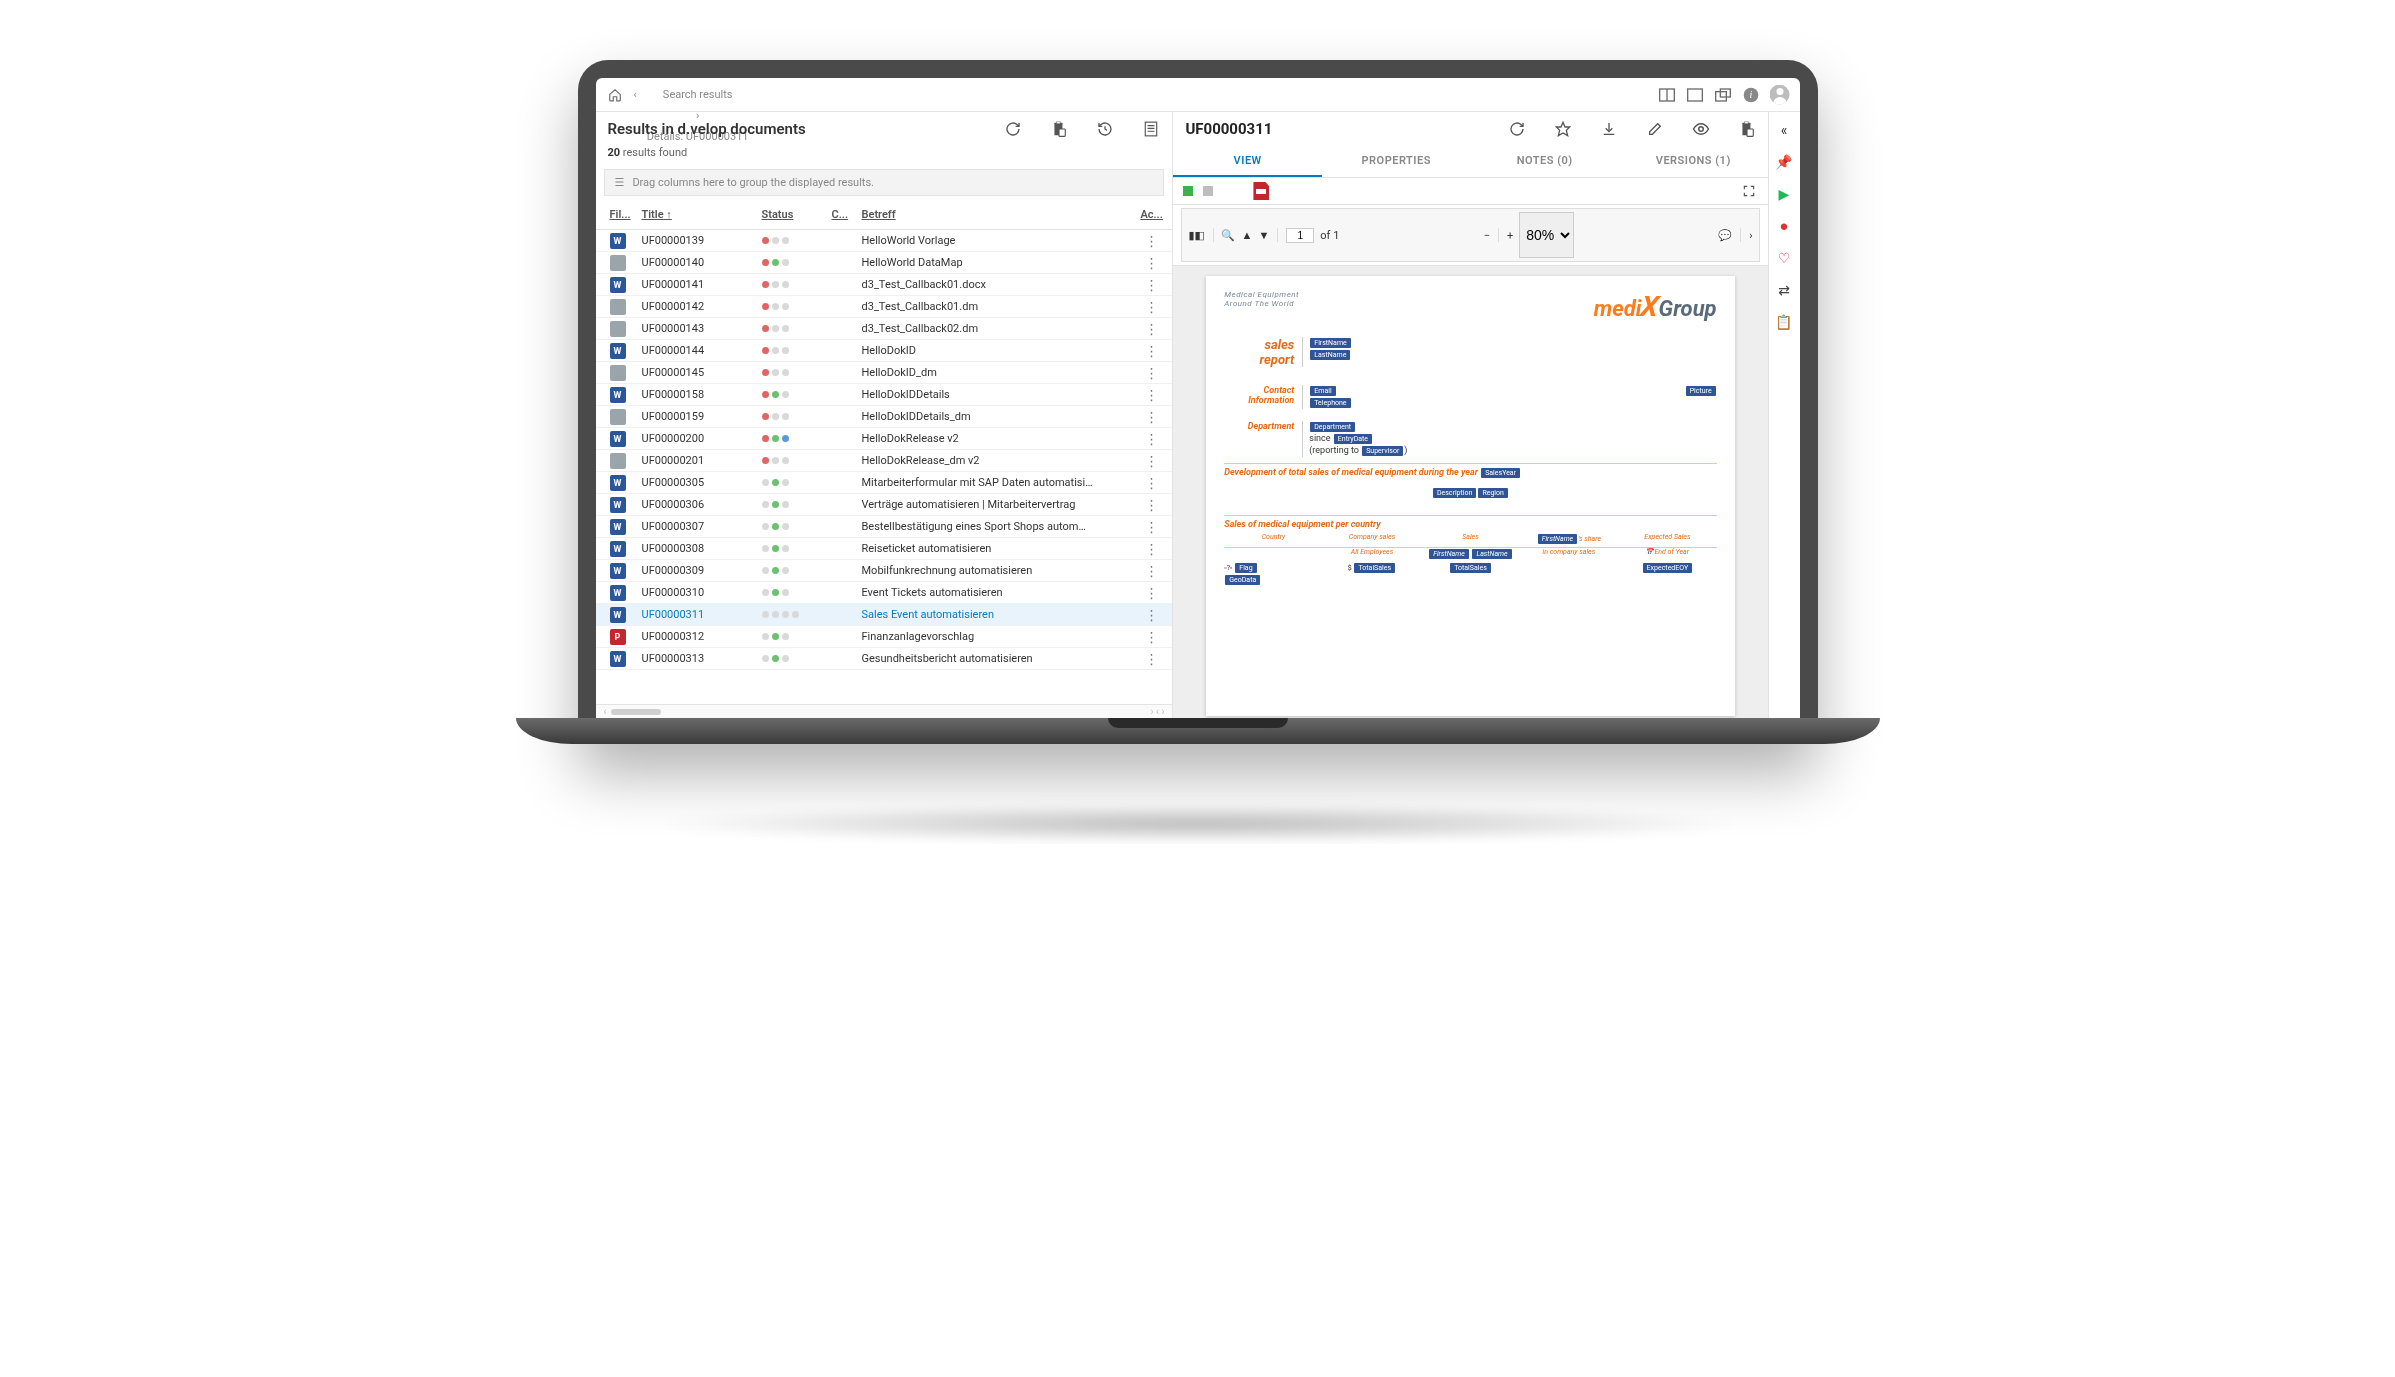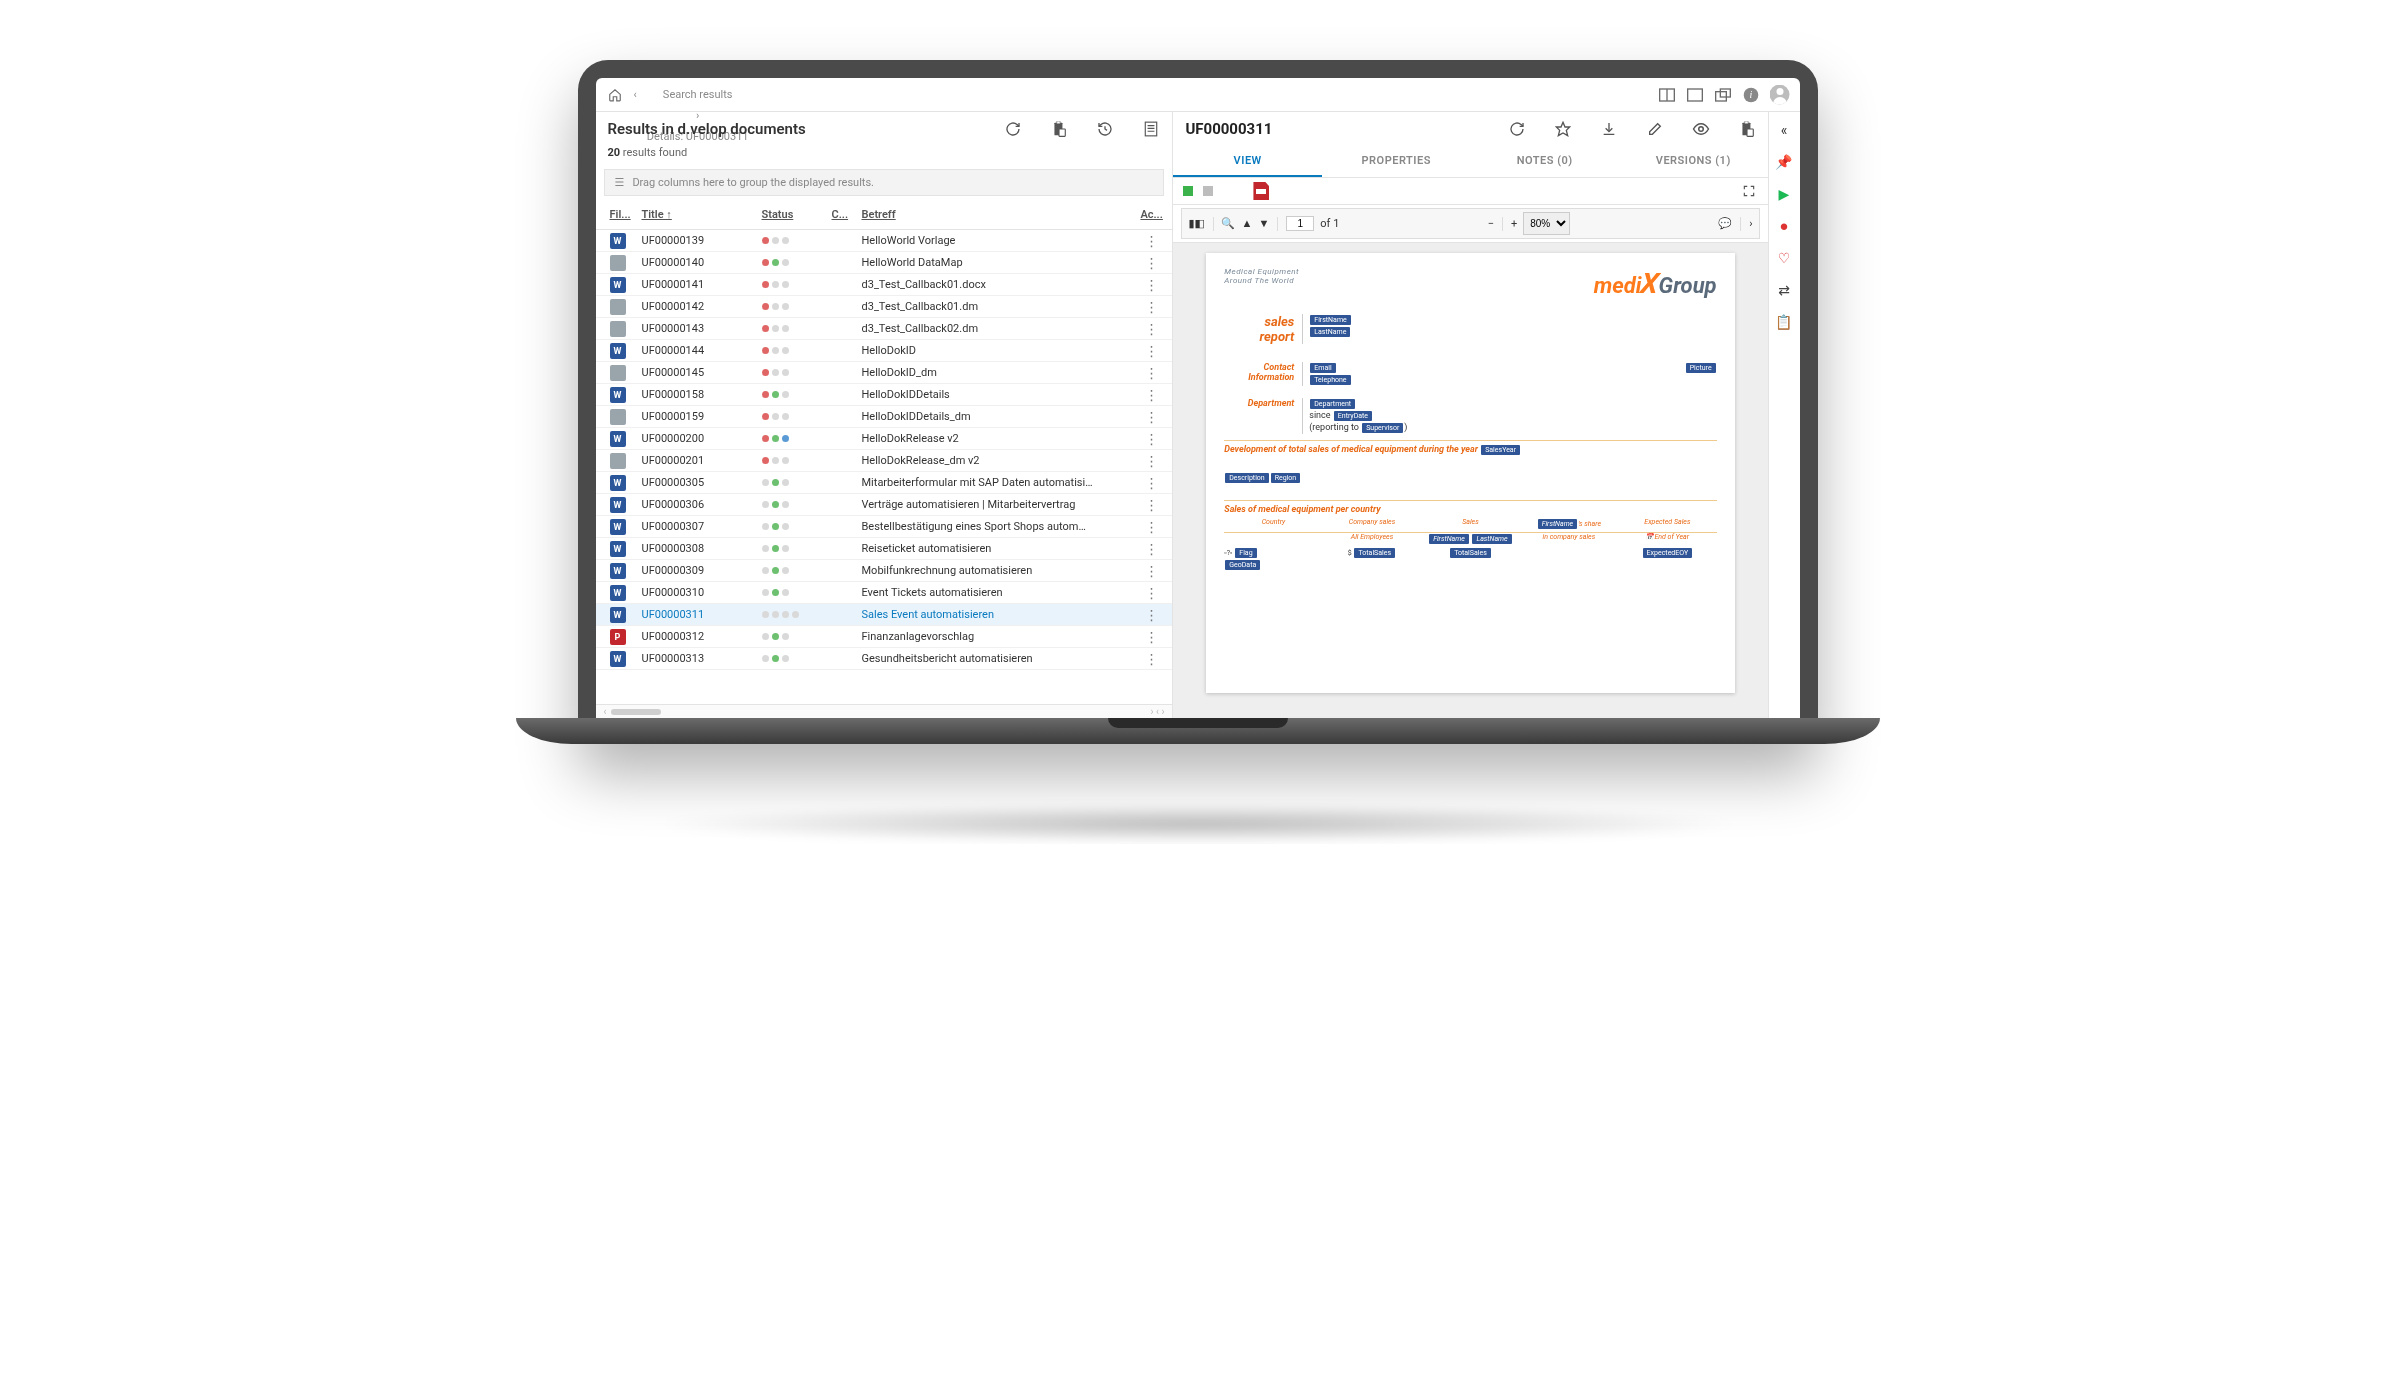--- a/index.html
+++ b/index.html
@@ -52,21 +52,21 @@
 .tabs { display:flex; border-bottom:1px solid #e3e3e3; font-size:11px; font-weight:600; color:#888; letter-spacing:.5px;}
 .tab { flex:1; text-align:center; padding:8px 4px; cursor:pointer; }
 .tab.active { color:#0a7abf; border-bottom:2px solid #0a7abf; }
 .pdfbar { display:flex; align-items:center; gap:10px; padding:4px 10px; border-bottom:1px solid #e3e3e3; font-size:11px;}
 .pdfbar .sq{width:10px;height:10px;} .sq.g{background:#3bb24a;} .sq.gy{background:#bdbdbd;}
 .pdfred{ width:16px;height:18px; background:#c1272d; clip-path: polygon(0 0,75% 0,100% 25%,100% 100%,0 100%); position:relative;}
 .pdfred::after{content:"";position:absolute;left:3px;right:3px;top:7px;height:5px;background:#fff;}
 .pdfctrl { display:flex; align-items:center; gap:6px; border:1px solid #ddd; padding:3px 6px; background:#f7f7f7; width:100%;}
 .pdfctrl .sep{width:1px;height:14px;background:#ddd;margin:0 2px;}
 .pdfctrl input{width:28px;font-size:10px;text-align:center;border:1px solid #ccc;padding:1px;}
-.pdfctrl select{font-size:10px;border:1px solid #ccc;padding:4px 2px;}
+.pdfctrl select{font-size:14px;border:1px solid #ccc;padding:13px 2px;}
 .preview-wrap{ flex:1; overflow:auto; background:#eee; padding:10px 16px; position:relative;}
 .page { width: 94%; margin: 0 auto 12px; background:#fff; min-height: 440px; box-shadow: 0 1px 4px rgba(0,0,0,.2); padding: 14px 18px; position:relative; font-size:9px;}
 .page .hdr{ display:flex; justify-content:space-between; }
 .page .tag{ color:#7a8a99; font-size:8px; letter-spacing:.5px; font-style:italic;}
 .logo{ font-style:italic; font-weight:700; font-size:22px; }
 .logo .m{color:#ff7a1a;} .logo .g{color:#5b6a7a;}
 .logo .x{color:#ff7a1a; font-size:28px; display:inline-block; transform:skewX(-8deg);}
 .orange{ color:#e86a17; font-style:italic; font-weight:700; }
 .fieldchip{ display:inline-block; background:#2f5597; color:#fff; font-size:7px; padding:1px 4px; border-radius:1px; margin:1px;}
 .sectline{ border-bottom:1px solid #f0c98c; margin:6px 0 3px;}
@@ -609,21 +609,21 @@
                 <div class="orange">Department</div>
               </div>
               <div style="border-left:1px solid #ccc;padding-left:6px;">
                 <span class="fieldchip">Department</span><br>
                 <span>since</span> <span class="fieldchip">EntryDate</span><br>
                 <span>(reporting to </span><span class="fieldchip">Supervisor</span><span>)</span>
               </div>
             </div>
             <div class="sectline"></div>
             <div><span class="orange">Development of total sales of medical equipment during the year</span> <span class="fieldchip">SalesYear</span></div>
-            <div style="display:flex;justify-content:flex-start;margin-top:16px;">
+            <div style="display:flex;justify-content:center;margin-top:8px;">
               <span class="fieldchip">Description</span>
               <span class="fieldchip">Region</span>
             </div>
             <div class="sectline" style="margin-top:16px;"></div>
             <div class="orange">Sales of medical equipment per country</div>
             <div class="tblhdr" style="margin-top:4px;">
               <span>Country</span>
               <span>Company sales</span>
               <span>Sales</span>
               <span><span class="fieldchip">FirstName</span><span>'s share</span></span>

